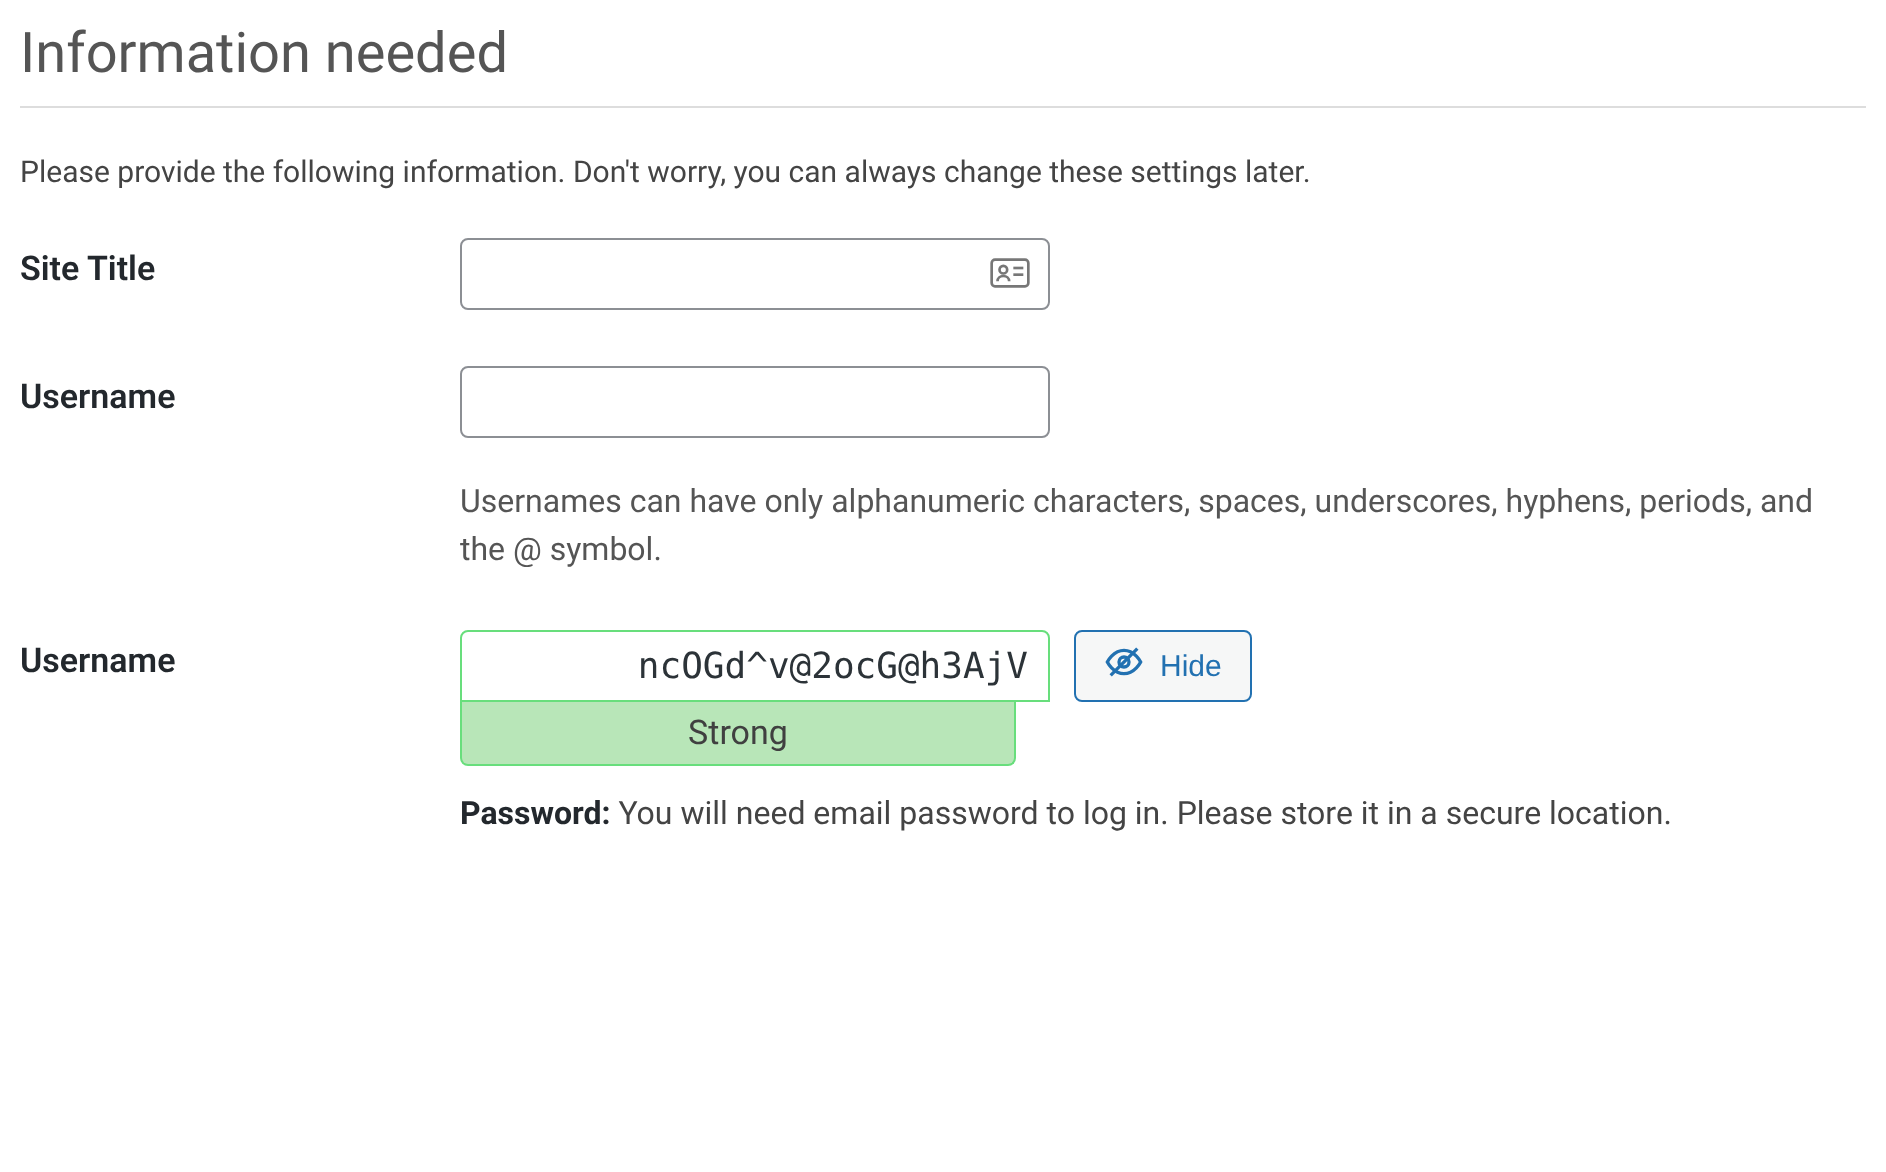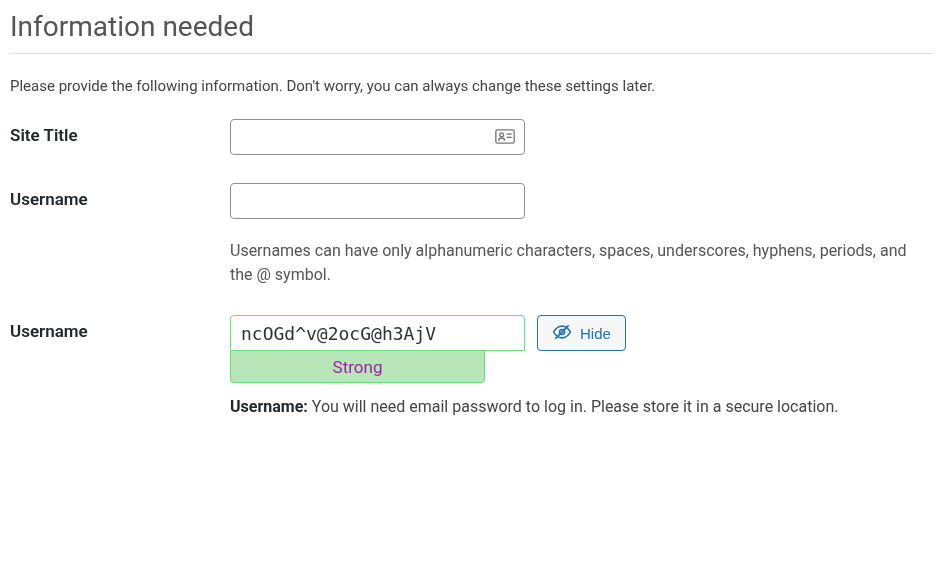--- a/index.html
+++ b/index.html
@@ -94,34 +94,35 @@
       width: 295px;
     }
     input.pw-input {
       border: 1px solid #68de7c;
       background: #fff;
       border-bottom-left-radius: 0;
       border-bottom-right-radius: 0;
       font-family: Consolas, Monaco, monospace;
       font-size: 18px;
       color: #2c3338;
+      text-align: right;
     }
     .strength-meter {
-      width: 255px;
+      width: 278px;
       height: 32px;
       background: #b8e6b8;
       border: 1px solid #68de7c;
       border-top: none;
       border-bottom-left-radius: 4px;
       border-bottom-right-radius: 4px;
       display: flex;
       align-items: center;
       justify-content: center;
       font-size: 17px;
-      color: #a21caf;
+      color: #404040;
     }
     .hide-btn {
       height: 36px;
       padding: 0 14px;
       background: #f6f7f7;
       border: 1px solid #2271b1;
       border-radius: 4px;
       color: #2271b1;
       font-size: 15px;
       cursor: pointer;
@@ -192,21 +193,21 @@
             <svg viewBox="0 0 24 24" fill="none" stroke="#2271b1" stroke-width="2">
               <path d="M2 12s3.5-7 10-7 10 7 10 7-3.5 7-10 7S2 12 2 12z"></path>
               <circle cx="12" cy="12" r="3"></circle>
               <line x1="4" y1="20" x2="20" y2="4"></line>
             </svg>
           </span>
           <span>Hide</span>
         </button>
       </div>
       <p class="important-note">
-        <strong>Username:</strong><span> You will need email password to log in. Please store it in a secure location.</span>
+        <strong>Password:</strong><span> You will need email password to log in. Please store it in a secure location.</span>
       </p>
     </div>
   </div>
 
   <div class="form-row tight">
   </div>
 
 </div>
 
 </body></html>

